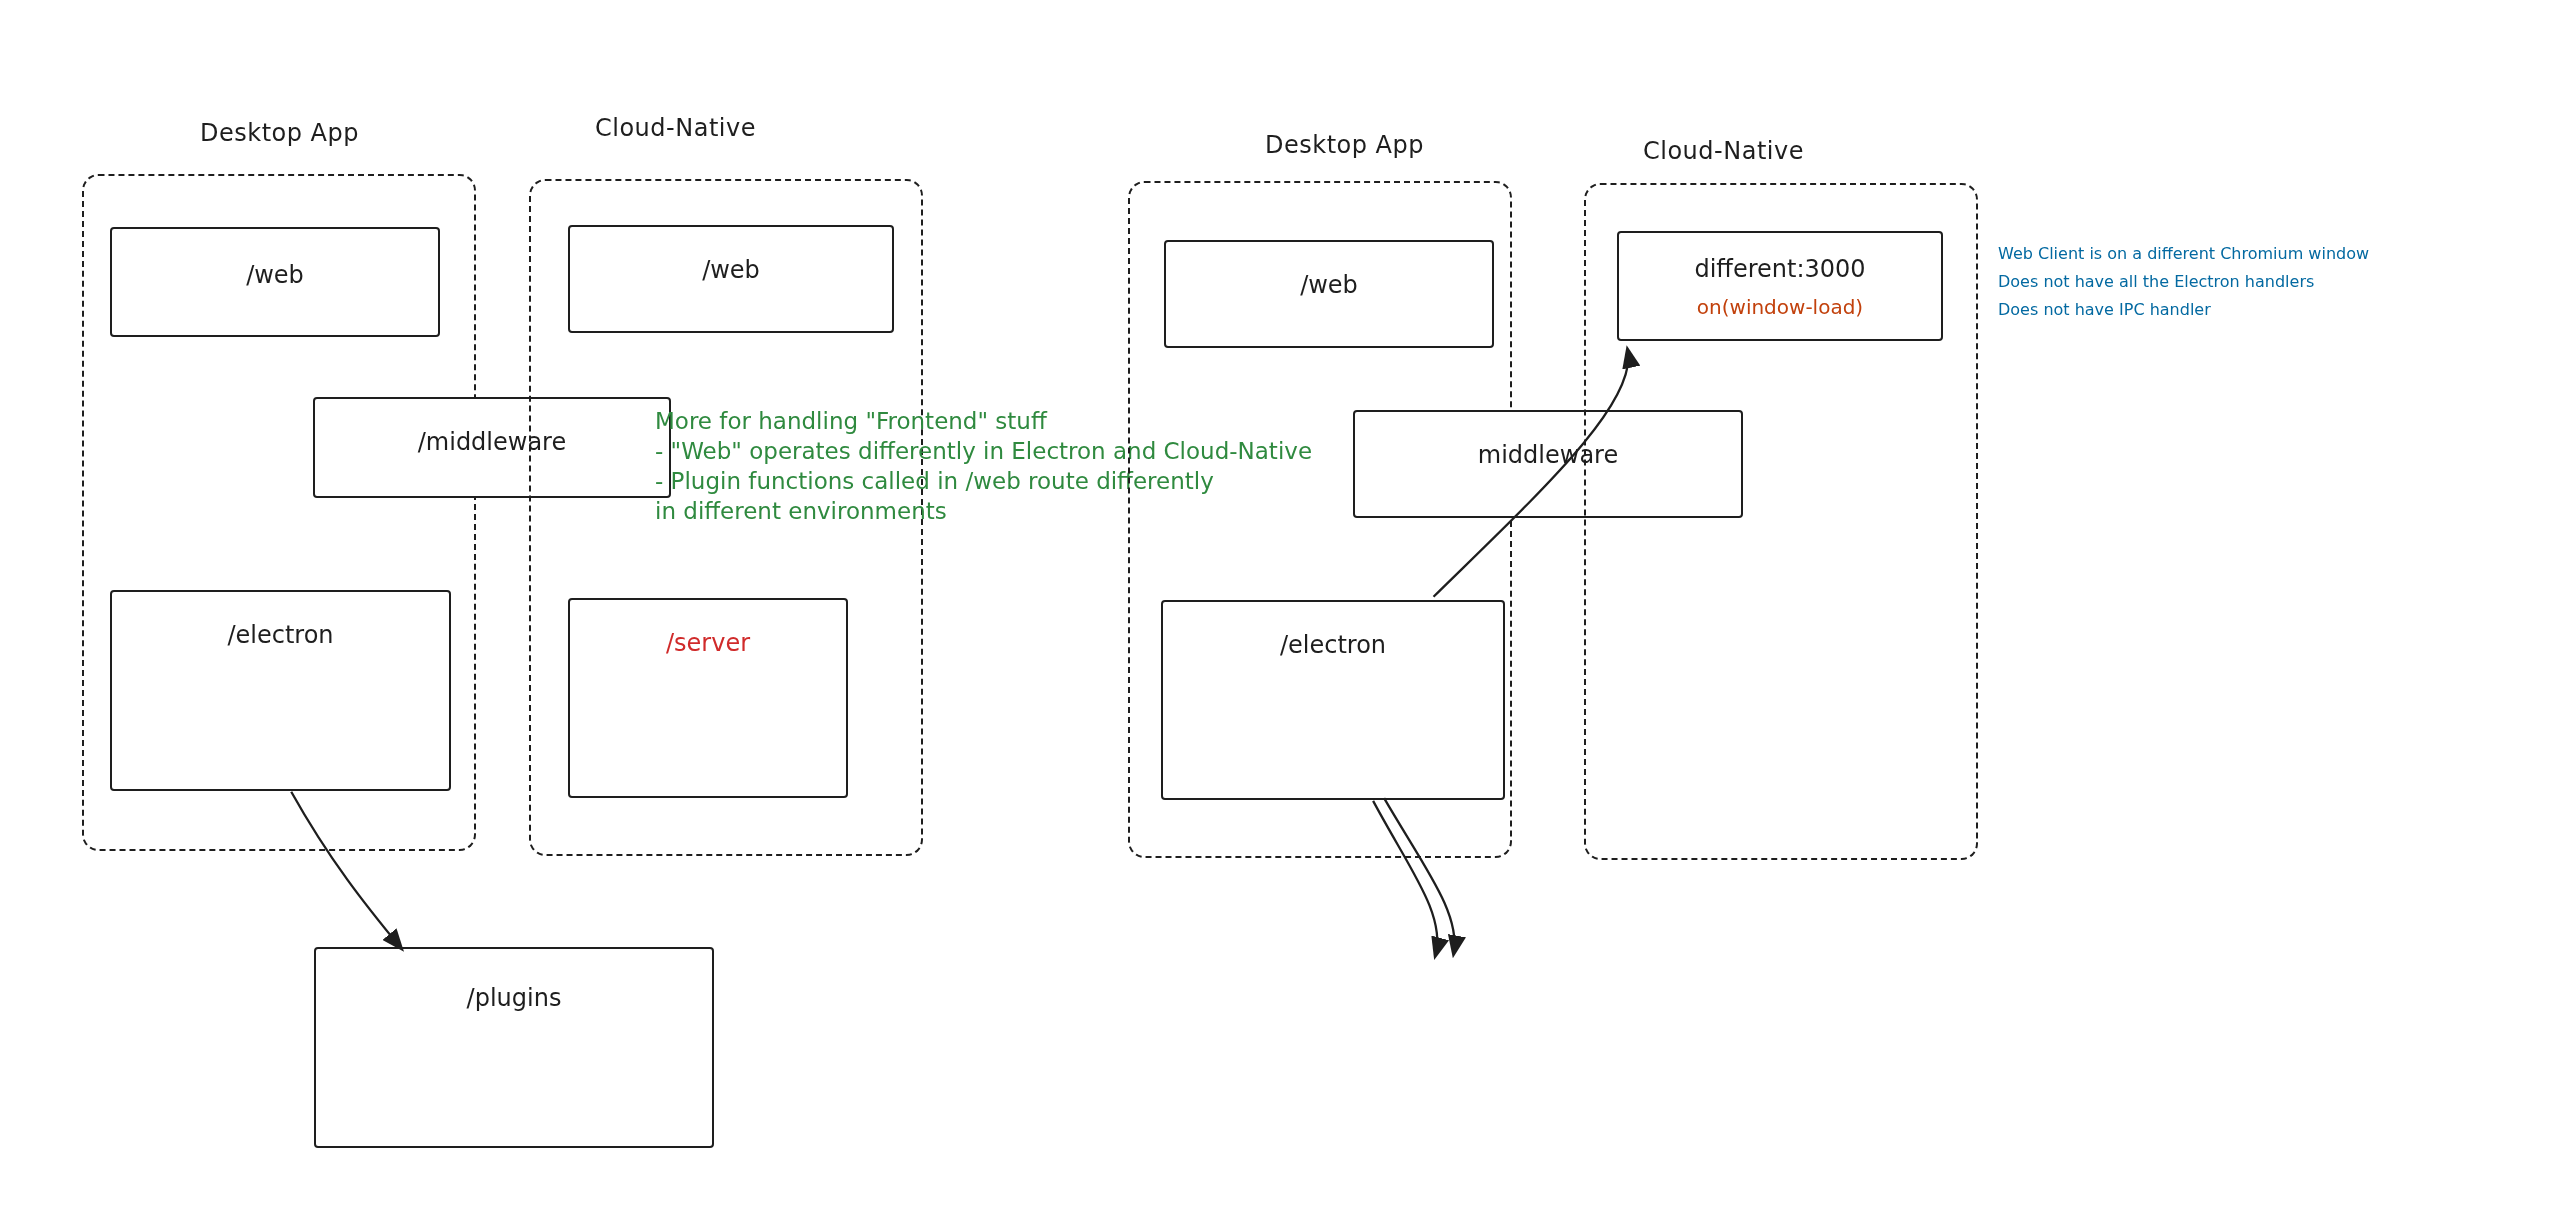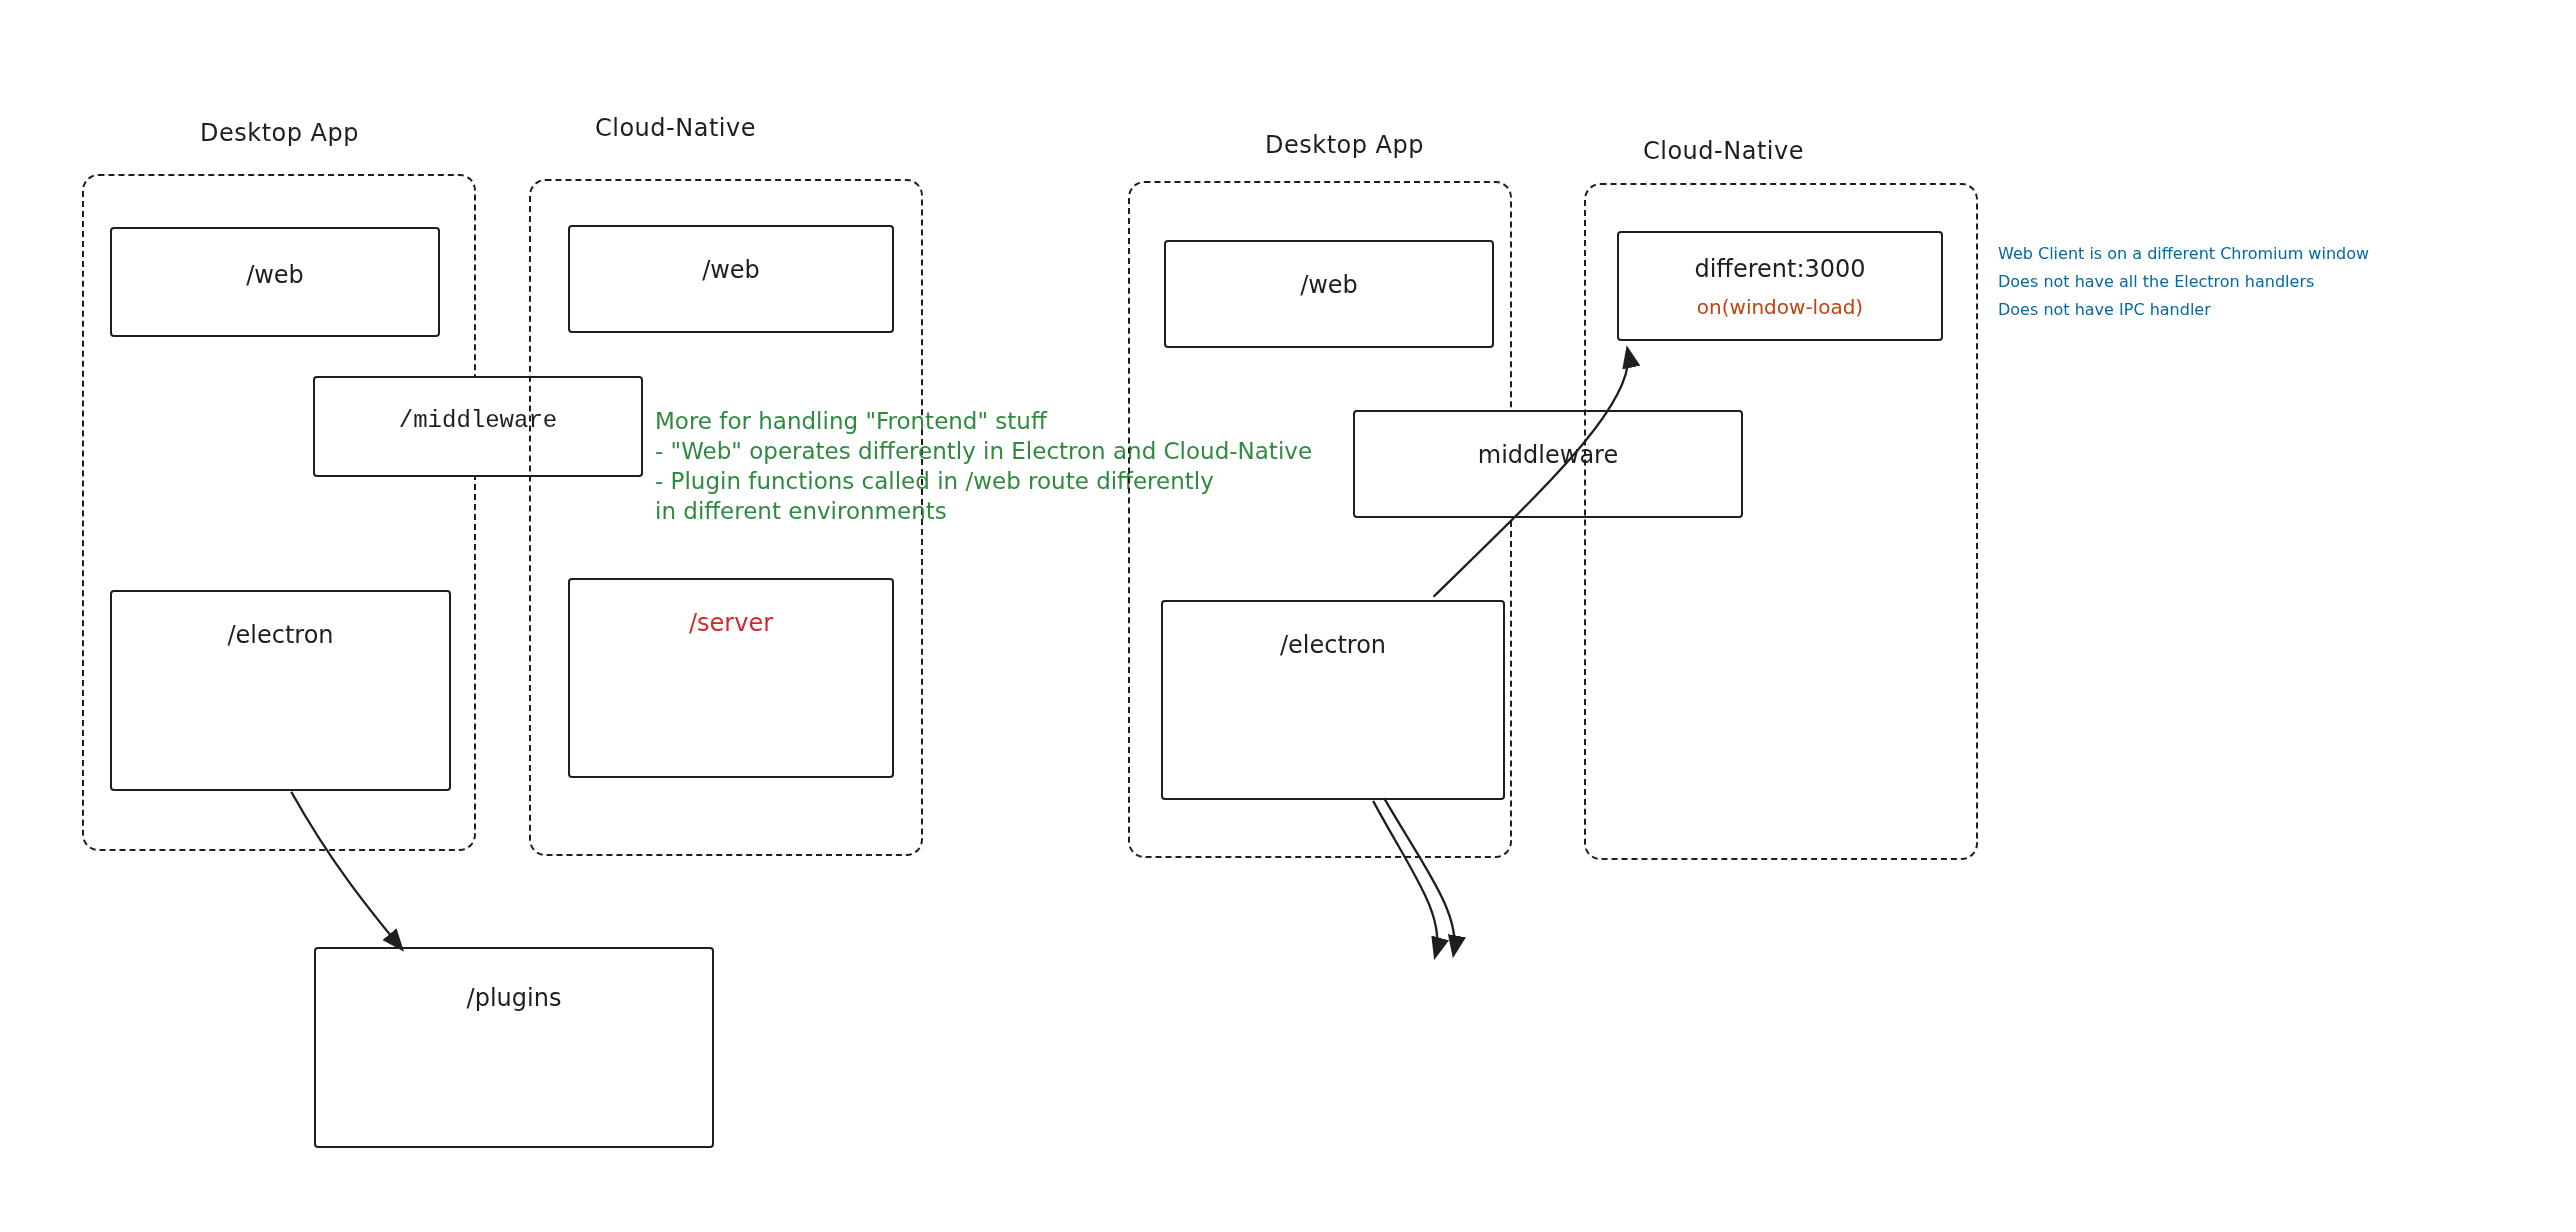--- a/index.html
+++ b/index.html
@@ -77,36 +77,36 @@
 
 <div id="canvas">
 
   <div class="group-label" style="left:200px; top:119px;">Desktop App</div>
   <div class="dashed-group" style="left:82px; top:174px; width:394px; height:677px;"></div>
 
   <div class="node" style="left:110px; top:227px; width:330px; height:110px;">
     <div class="node-label" style="top:32px;">/web</div>
   </div>
 
-  <div class="node" style="left:313px; top:376px; width:330px; height:101px;font-family:Liberation Mono, monospace;">
+  <div class="node" style="left:313px; top:397px; width:358px; height:101px;">
     <div class="node-label" style="top:29px;">/middleware</div>
   </div>
 
   <div class="node" style="left:110px; top:590px; width:341px; height:201px;">
     <div class="node-label" style="top:29px;">/electron</div>
   </div>
 
   <div class="group-label" style="left:595px; top:114px;">Cloud-Native</div>
   <div class="dashed-group" style="left:529px; top:179px; width:394px; height:677px;"></div>
 
   <div class="node" style="left:568px; top:225px; width:326px; height:108px;">
     <div class="node-label" style="top:29px;">/web</div>
   </div>
 
-  <div class="node red-label" style="left:568px; top:578px; width:326px; height:200px;">
+  <div class="node red-label" style="left:568px; top:598px; width:280px; height:200px;">
     <div class="node-label" style="top:29px;">/server</div>
   </div>
 
   <div class="node" style="left:314px; top:947px; width:400px; height:201px;">
     <div class="node-label" style="top:35px;">/plugins</div>
   </div>
 
   <div class="note green" style="left:655px; top:406px;">More for handling "Frontend" stuff
 - "Web" operates differently in Electron and Cloud-Native
 - Plugin functions called in /web route differently

